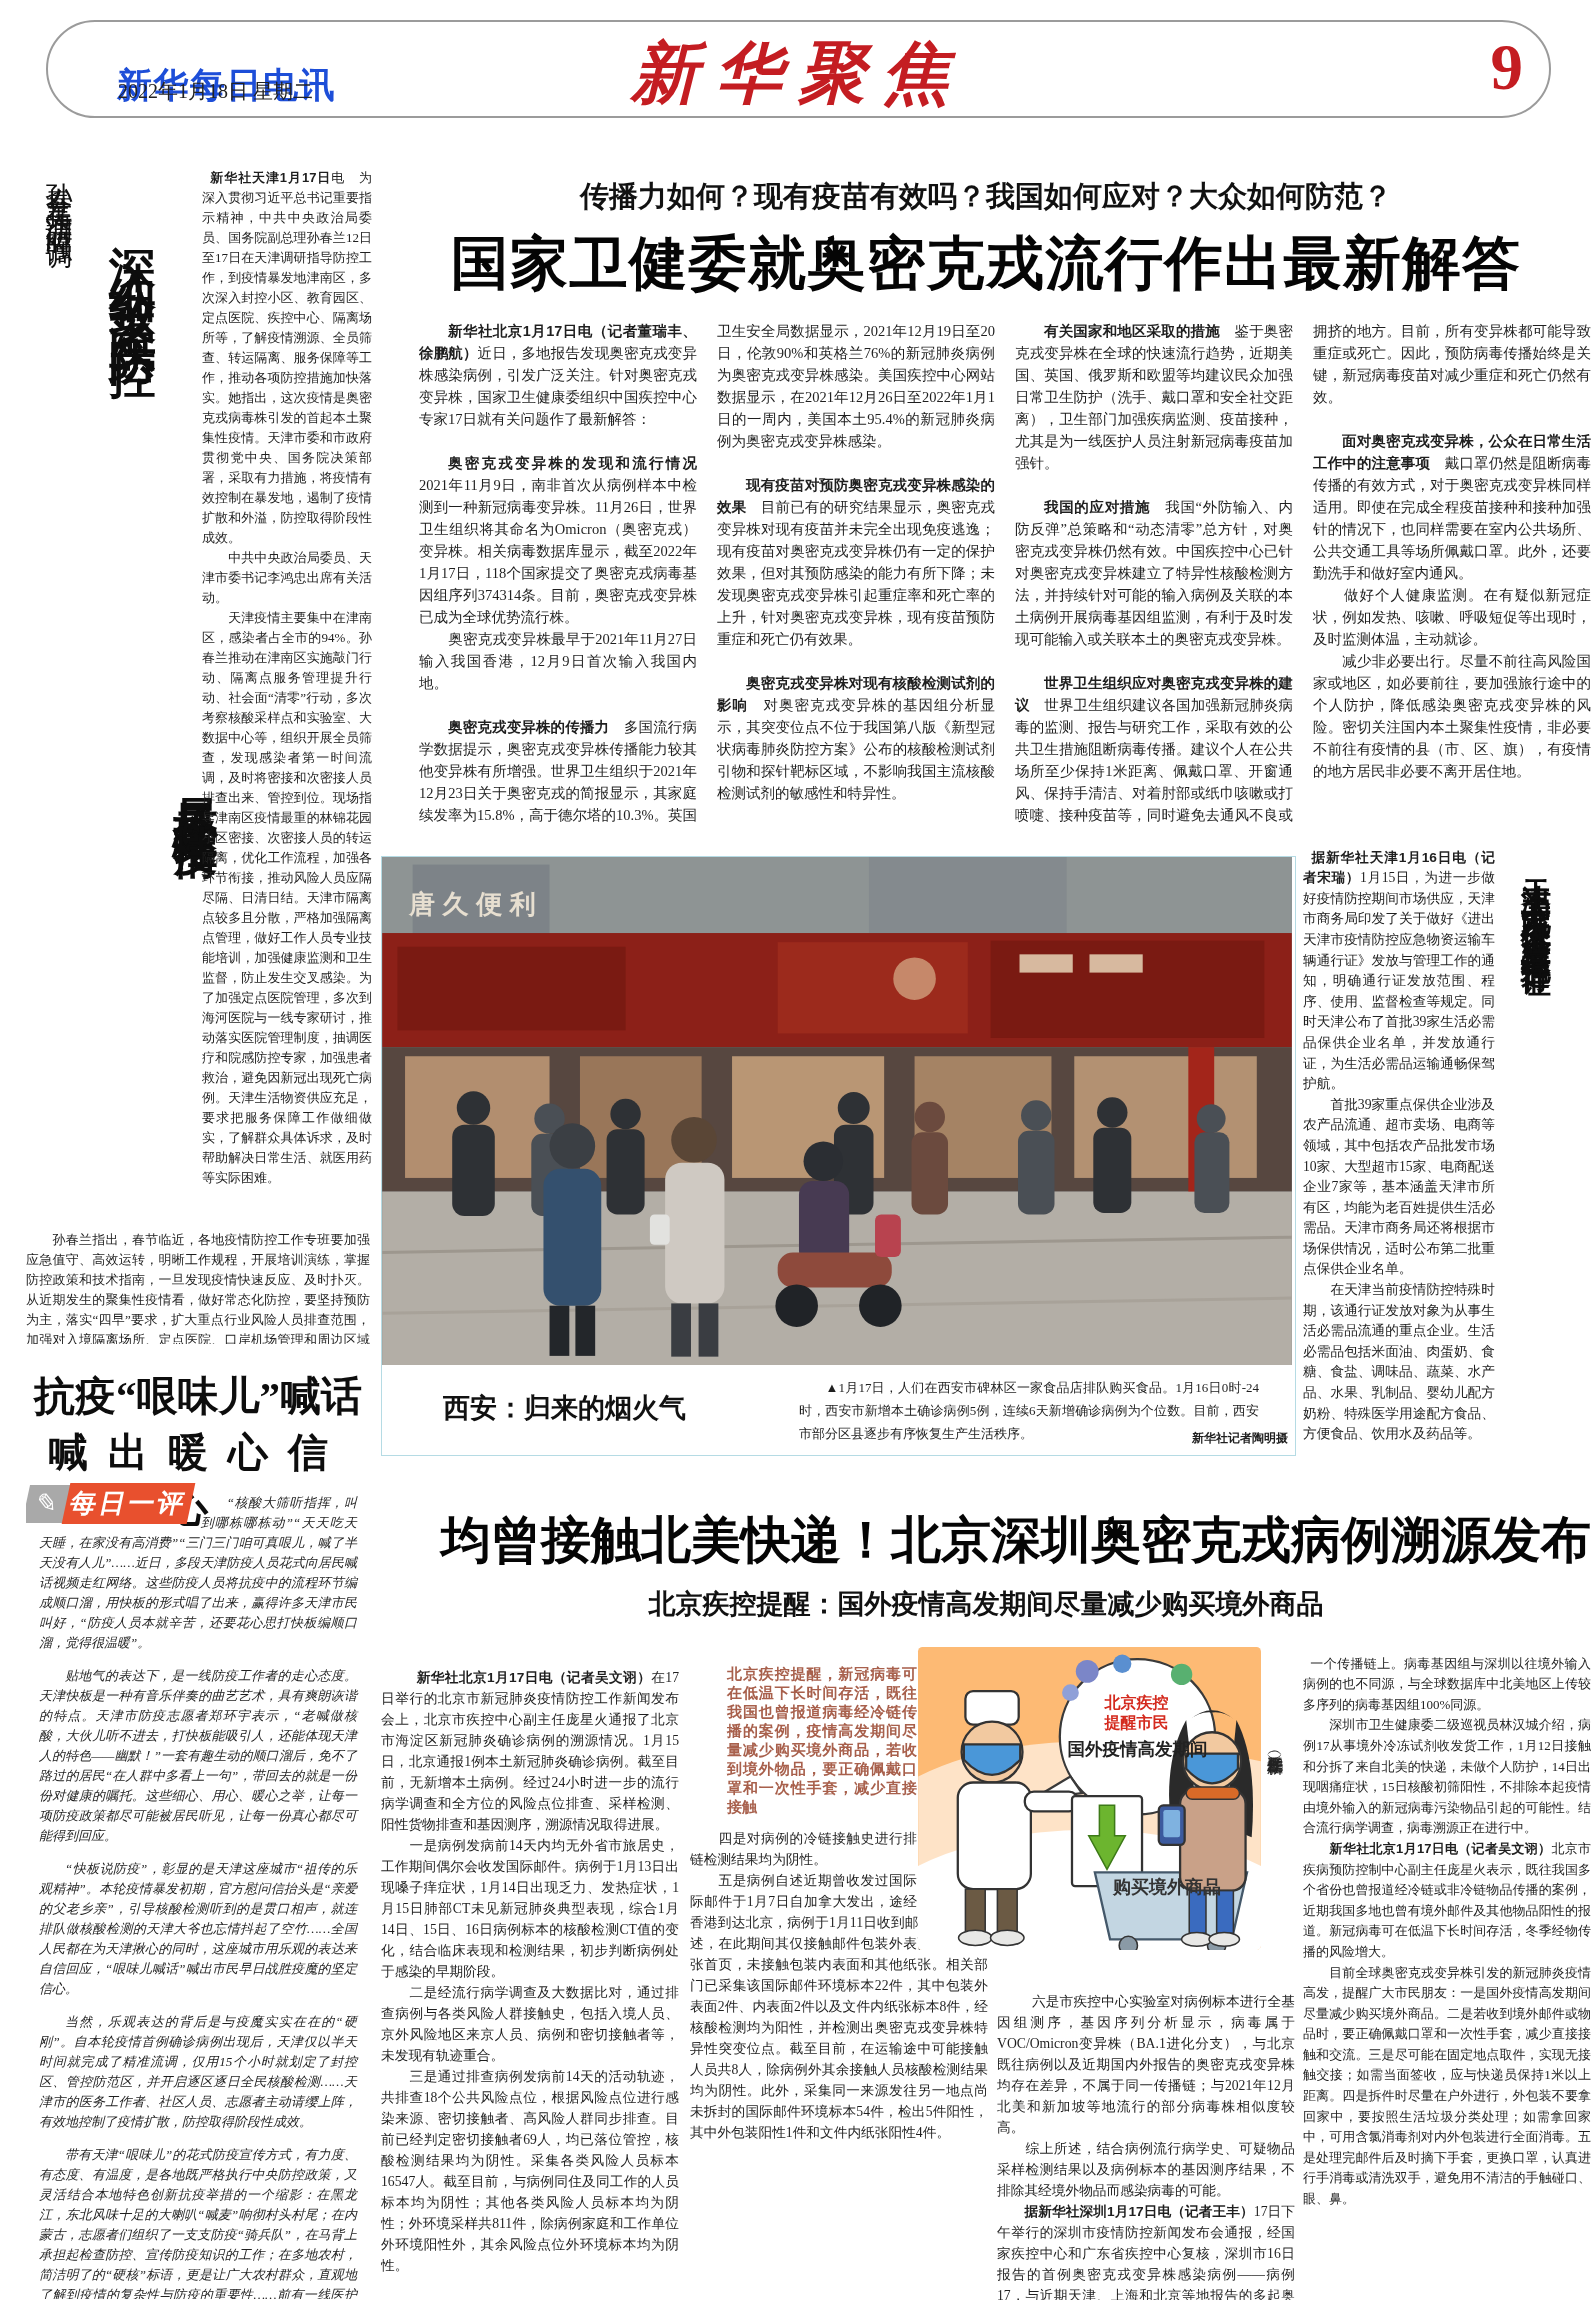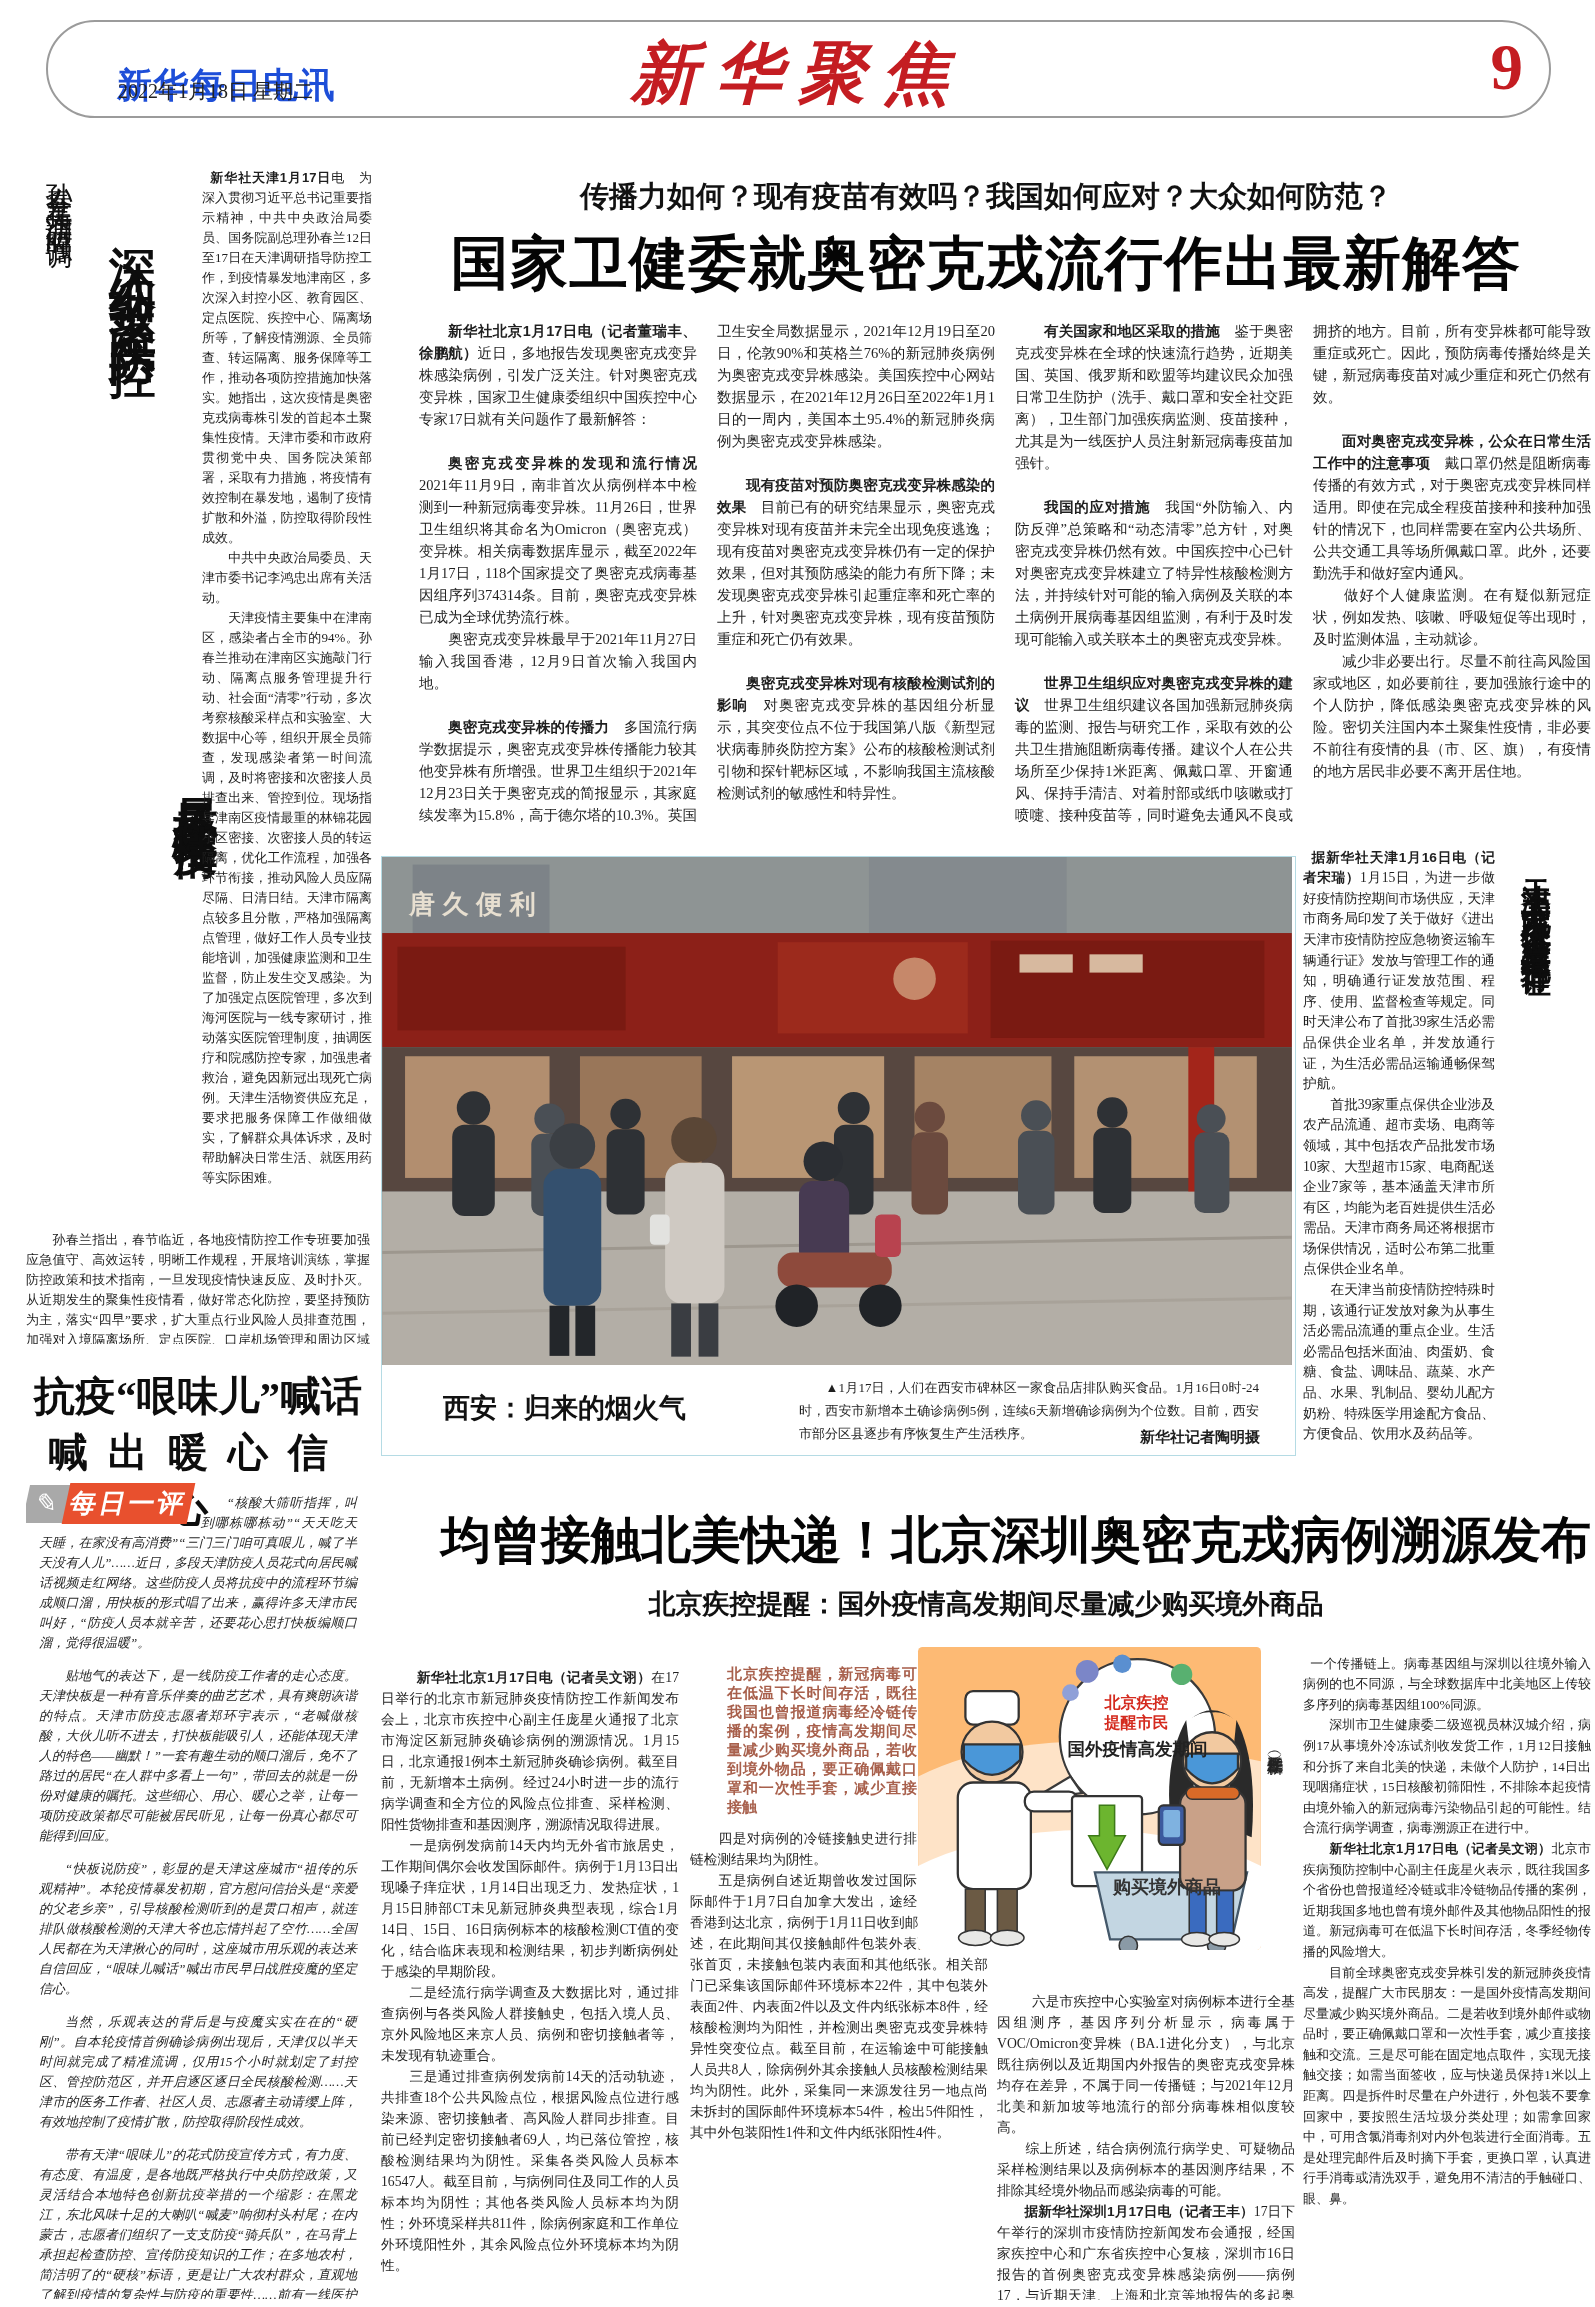--- a/index.html
+++ b/index.html
@@ -54,21 +54,21 @@
   .main-cols p.sec{margin-top:22px;text-indent:2em;}
   .sechead{font-weight:bold;font-family:"Liberation Sans","DejaVu Sans",sans-serif;}
 
   
   .photo-box{left:381px;top:856px;width:913px;height:598px;border:1.5px solid #b5dbe4;background:#fff;}
   .photo-area{left:0;top:0;width:910px;height:508px;overflow:hidden;background:#8e9494;}
   .photo-sign-text{left:27px;top:30px;color:#f3e9d8;font-size:26px;font-weight:bold;letter-spacing:7.6px;opacity:.9;}
   .photo-label{left:61px;top:533px;width:327px;font-size:27px;font-weight:bold;color:#111;
                font-family:"Liberation Sans","DejaVu Sans",sans-serif;}
   .photo-caption{left:417px;top:519px;width:460px;height:76px;font-size:13px;line-height:23px;}
-  .photo-credit{right:35px;bottom:7.6px;font-size:15px;font-weight:bold;}
+  .photo-credit{right:7px;bottom:7.6px;font-size:12px;font-weight:bold;}
 
   
   .tj-col{left:1303px;top:827px;width:192px;height:697px;font-size:13.7px;line-height:20.6px;}
   .tj-vhead{left:1515px;top:856px;height:673px;font-size:30px;font-weight:900;letter-spacing:4.6px;color:#0d0d0d;}
 
   
   .bot-headline{left:381px;top:1507px;width:1210px;text-align:right;font-size:50px;font-weight:900;color:#050505;}
   .bot-subhead{left:381px;top:1586px;width:1210px;text-align:center;font-size:27px;font-weight:600;color:#111;}
   .bot-col{font-size:13.7px;line-height:21px;}
   .bot-col1{left:381px;top:1646px;width:298px;height:655px;}

